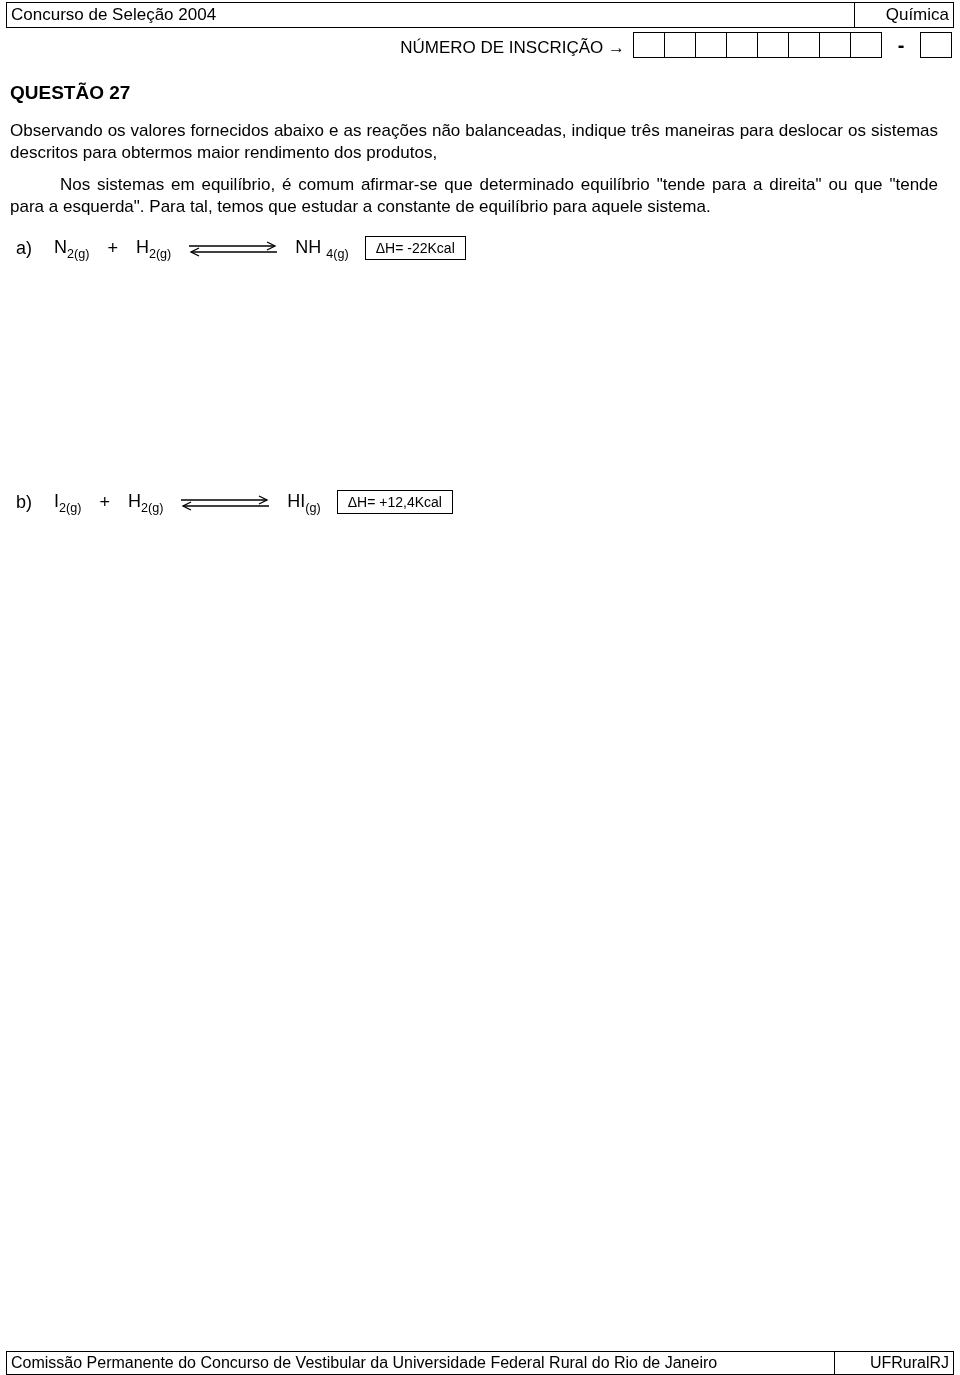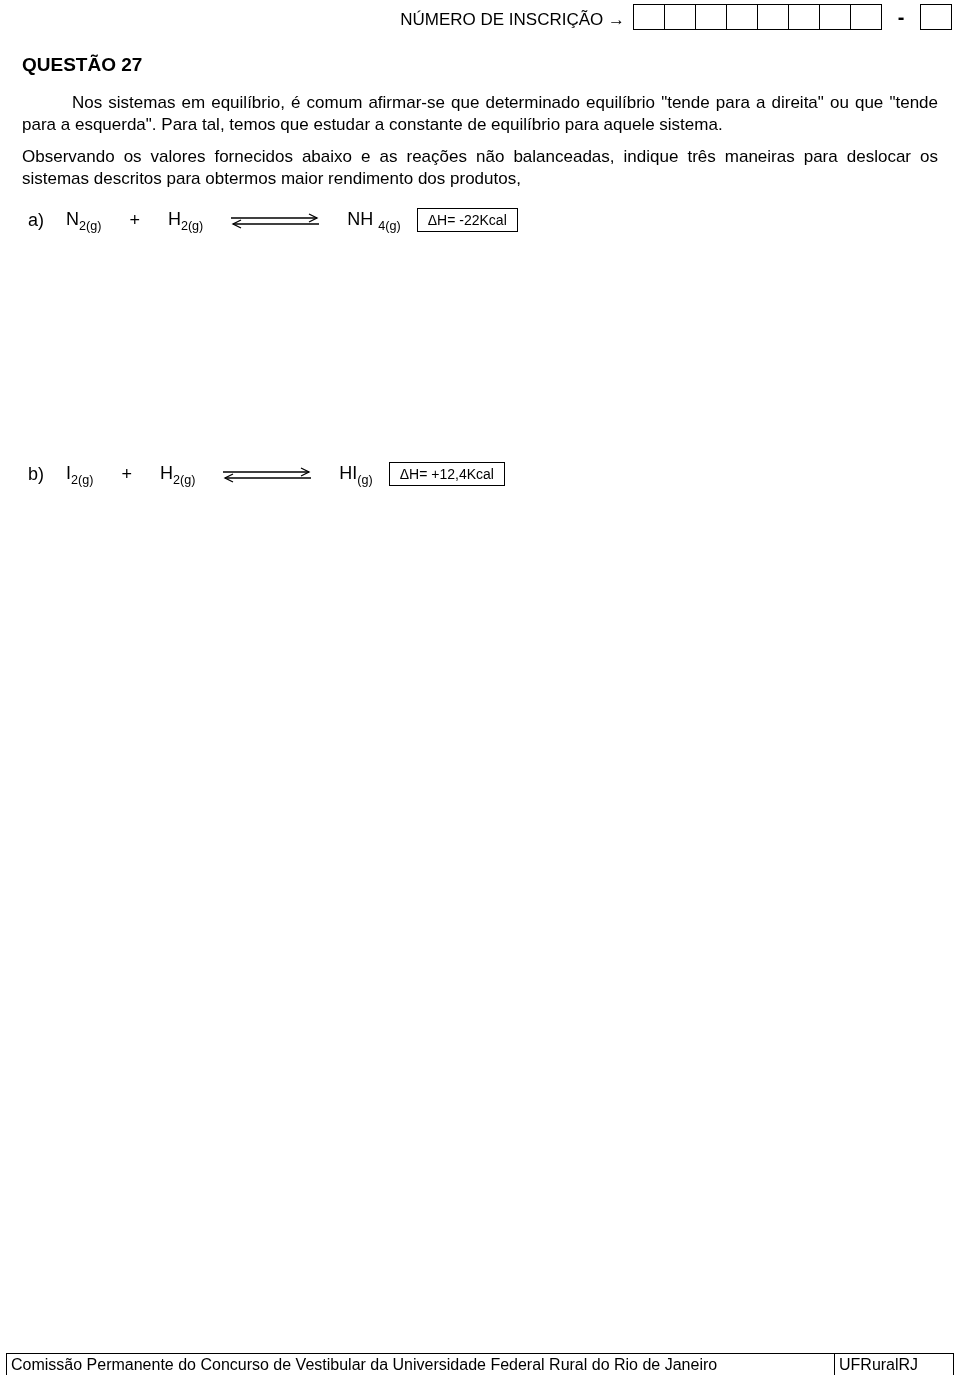--- a/index.html
+++ b/index.html
@@ -49,21 +49,21 @@
     width: 32px;
     height: 26px;
     border: 1px solid #000;
     margin-left: -1px;
     box-sizing: border-box;
   }
   .box:first-child { margin-left: 0; }
   .box-sep { width: 22px; text-align: center; font-size: 20px; font-weight: bold; line-height: 26px; }
 
   .content {
-    padding: 10px 22px 0 22px;
+    padding: 10px 22px 0 10px;
   }
 
   .q-title {
     font-weight: bold;
     font-size: 19px;
     margin: 14px 0 16px 0;
   }
 
   .para {
     margin: 0 0 10px 0;
@@ -77,21 +77,21 @@
     align-items: center;
     gap: 16px;
     margin: 18px 0 0 6px;
     font-size: 18px;
   }
   .eq-row.space-top { margin-top: 230px; }
   .sub-letter { width: 22px; font-size: 18px; }
   .rx {
     display: inline-flex;
     align-items: center;
-    gap: 24px;
+    gap: 14px;
   }
   .sp { font-family: "Tahoma", sans-serif; }
   .subsc { vertical-align: sub; font-size: 0.7em; }
   .plus { margin: 0 4px; }
 
   .eq-arrow svg { vertical-align: middle; }
 
   .dh-box {
     border: 1px solid #000;
     padding: 3px 10px;
@@ -104,27 +104,35 @@
     bottom: 2px;
     left: 6px;
     width: 948px;
     border-collapse: collapse;
   }
   .footer-table td {
     border: 1px solid #000;
     padding: 2px 4px;
     font-size: 16px;
   }
-  .footer-right { text-align: left; width: 110px; }
+  .footer-right { text-align: right; width: 110px; }
 </style>
 </head>
 <body>
 
 <div class="page">
 
+  <table class="header-table">
+    <tbody>
+        <tr>
+      <td class="header-left">Concurso de Seleção 2004</td>
+      <td class="header-right">Química</td>
+    </tr>
+  </tbody>
+    </table>
 
   <div class="inscr-row">
     <span class="inscr-label">NÚMERO DE INSCRIÇÃO →</span>
     <span class="boxes" id="boxes-left">
         <span class="box"></span>
         <span class="box"></span>
         <span class="box"></span>
         <span class="box"></span>
         <span class="box"></span>
         <span class="box"></span>
@@ -134,22 +142,22 @@
     <span class="box-sep">-</span>
     <span class="boxes" id="boxes-right">
         <span class="box"></span>
       </span>
   </div>
 
   <div class="content">
 
     <div class="q-title">QUESTÃO 27</div>
 
+    <p class="para">Observando os valores fornecidos abaixo e as reações não balanceadas, indique três maneiras para deslocar os sistemas descritos para obtermos maior rendimento dos produtos,</p>
     <p class="para indent">Nos sistemas em equilíbrio, é comum afirmar-se que determinado equilíbrio "tende para a direita" ou que  "tende para a esquerda". Para tal, temos que estudar a constante de equilíbrio para aquele sistema.</p>
-    <p class="para">Observando os valores fornecidos abaixo e as reações não balanceadas, indique três maneiras para deslocar os sistemas descritos para obtermos maior rendimento dos produtos,</p>
 
     <div class="eq-row">
       <span class="sub-letter">a)</span>
       <span class="rx">
         <span class="sp">
           <span>N</span><span class="subsc">2(g)</span>
         </span>
         <span class="plus">+</span>
         <span class="sp">
           <span>H</span><span class="subsc">2(g)</span>

